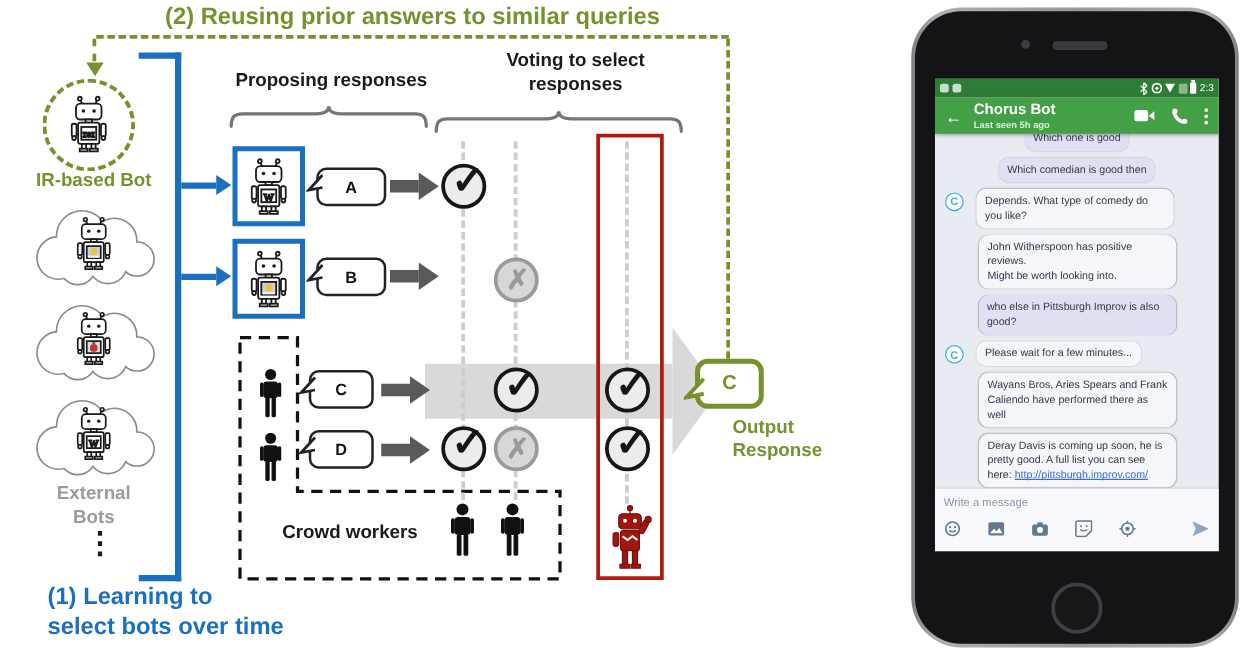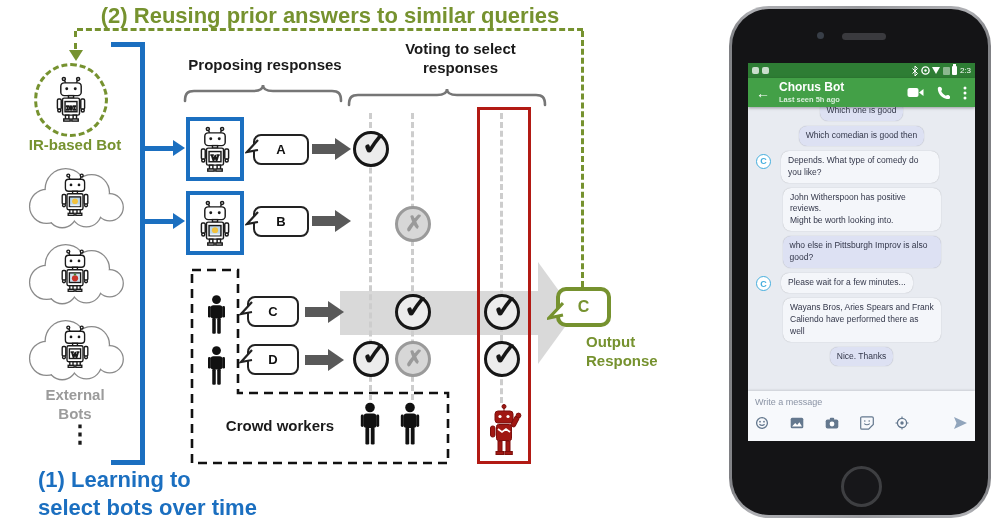--- a/index.html
+++ b/index.html
@@ -7,21 +7,21 @@
   .stage { position:relative; width:1000px; height:524px; background:#fff; overflow:hidden; }
   .abs { position:absolute; }
   .pre { white-space:pre-line; }
 
   
   .t-olive { color:#76922f; font-weight:bold; }
   .t-blue  { color:#1b6fc0; font-weight:bold; }
   .t-red   { color:#bb1a12; font-weight:bold; }
   .t-black { color:#1a1a1a; font-weight:bold; }
   .t-gray  { color:#9b9b9b; font-weight:bold; }
-  .big { font-size:22px; line-height:1.25; }
+  .big { font-size:19px; line-height:1.25; }
   .mid { font-size:15px; line-height:1.25; }
   .ctr { text-align:center; }
 
   
   .dash-h-olive { border-top:3.5px dashed #76922f; height:0; }
   .dash-v-olive { border-left:3.5px dashed #76922f; width:0; }
   .dash-v-gray  { border-left:3.5px dashed #cdcdcd; width:0; }
   .tri-down-olive { width:0; height:0; border-left:7px solid transparent; border-right:7px solid transparent; border-top:11px solid #76922f; }
 
   
@@ -518,20 +518,24 @@
             <div class="bubble">who else in  Pittsburgh Improv is also good?</div>
           </div>
           <div class="msg-row left">
             <span class="avatar">C</span>
             <div class="bubble">Please wait for a few minutes...</div>
           </div>
           <div class="msg-row left">
             <span class="avatar-spacer"></span>
             <div class="bubble">Wayans Bros, Aries Spears and Frank Caliendo have performed there as well</div>
           </div>
+          <div class="msg-row left">
+            <span class="avatar-spacer"></span>
+            <div class="bubble">Deray Davis is coming up soon, he is pretty good.  A full list you can see here: <a href="#">http://pittsburgh.improv.com/</a></div>
+          </div>
           <div class="msg-row right">
             <div class="bubble">Nice. Thanks</div>
           </div>
         </div>
 
       <div class="compose">
         <div class="ph">Write a message</div>
         <div class="icons">
           <svg class="icon" width="14" height="14">
               <circle cx="7" cy="7" r="5.4" stroke="#64788e" stroke-width="1.3" fill="none"></circle>

